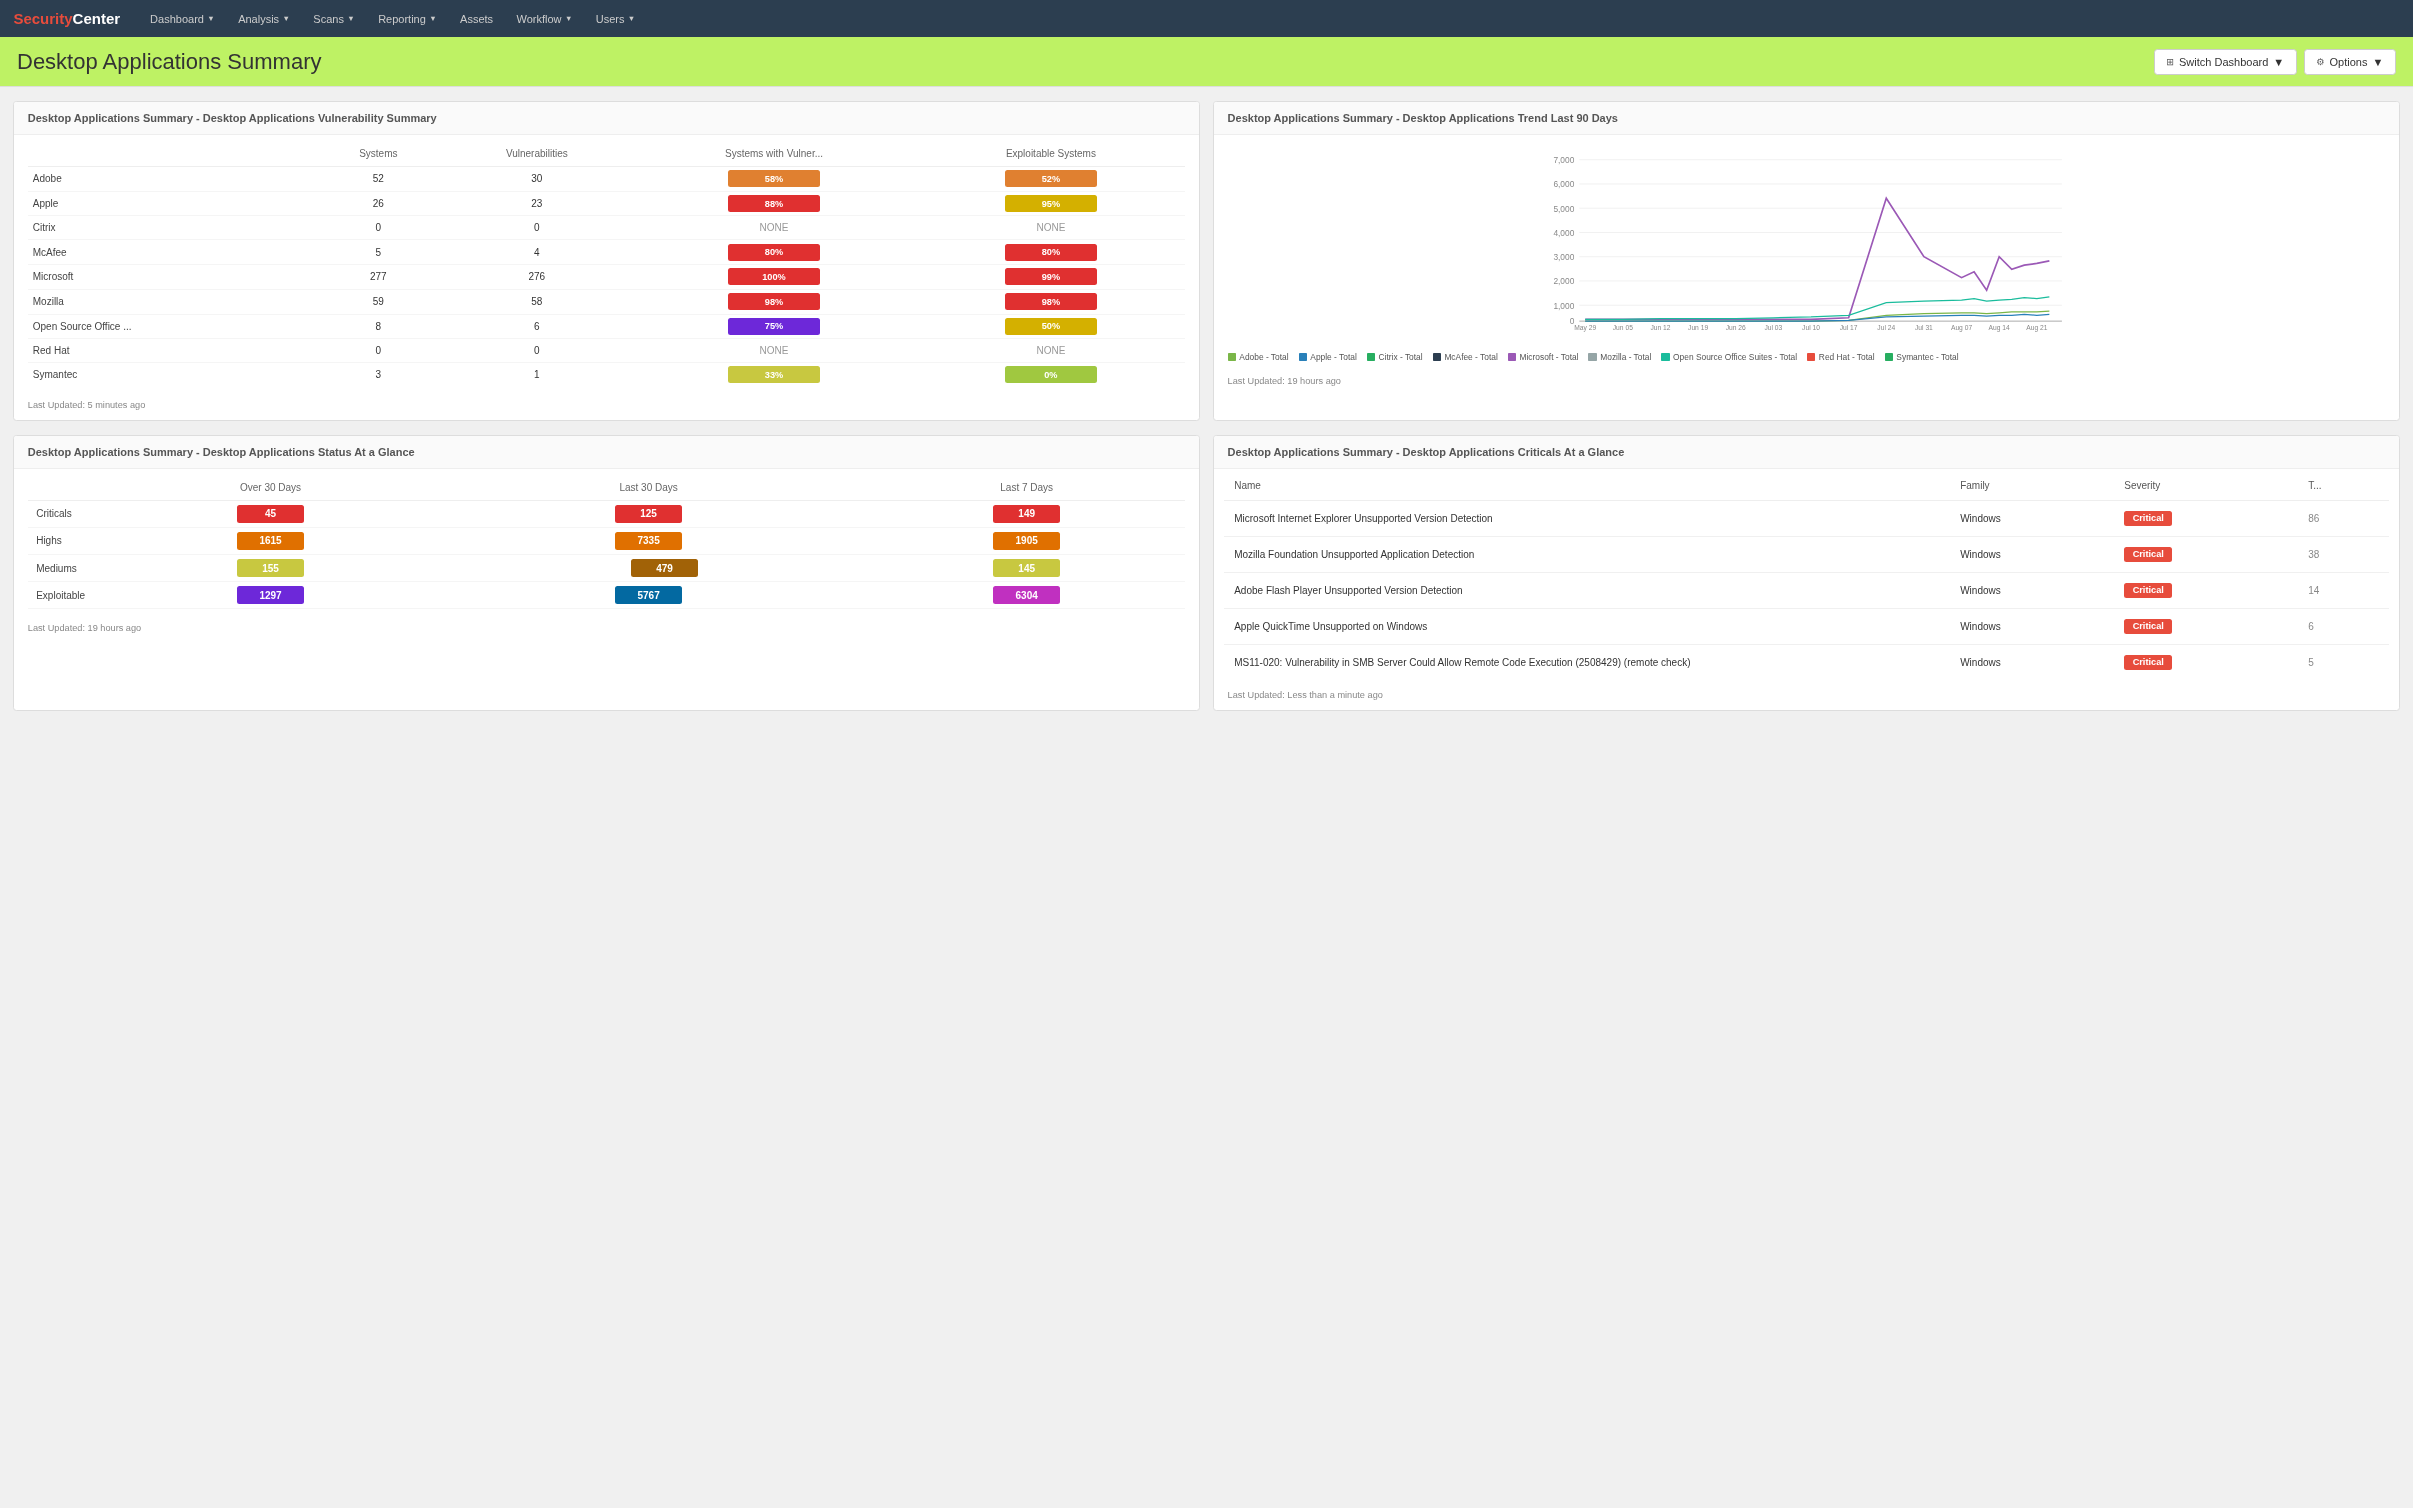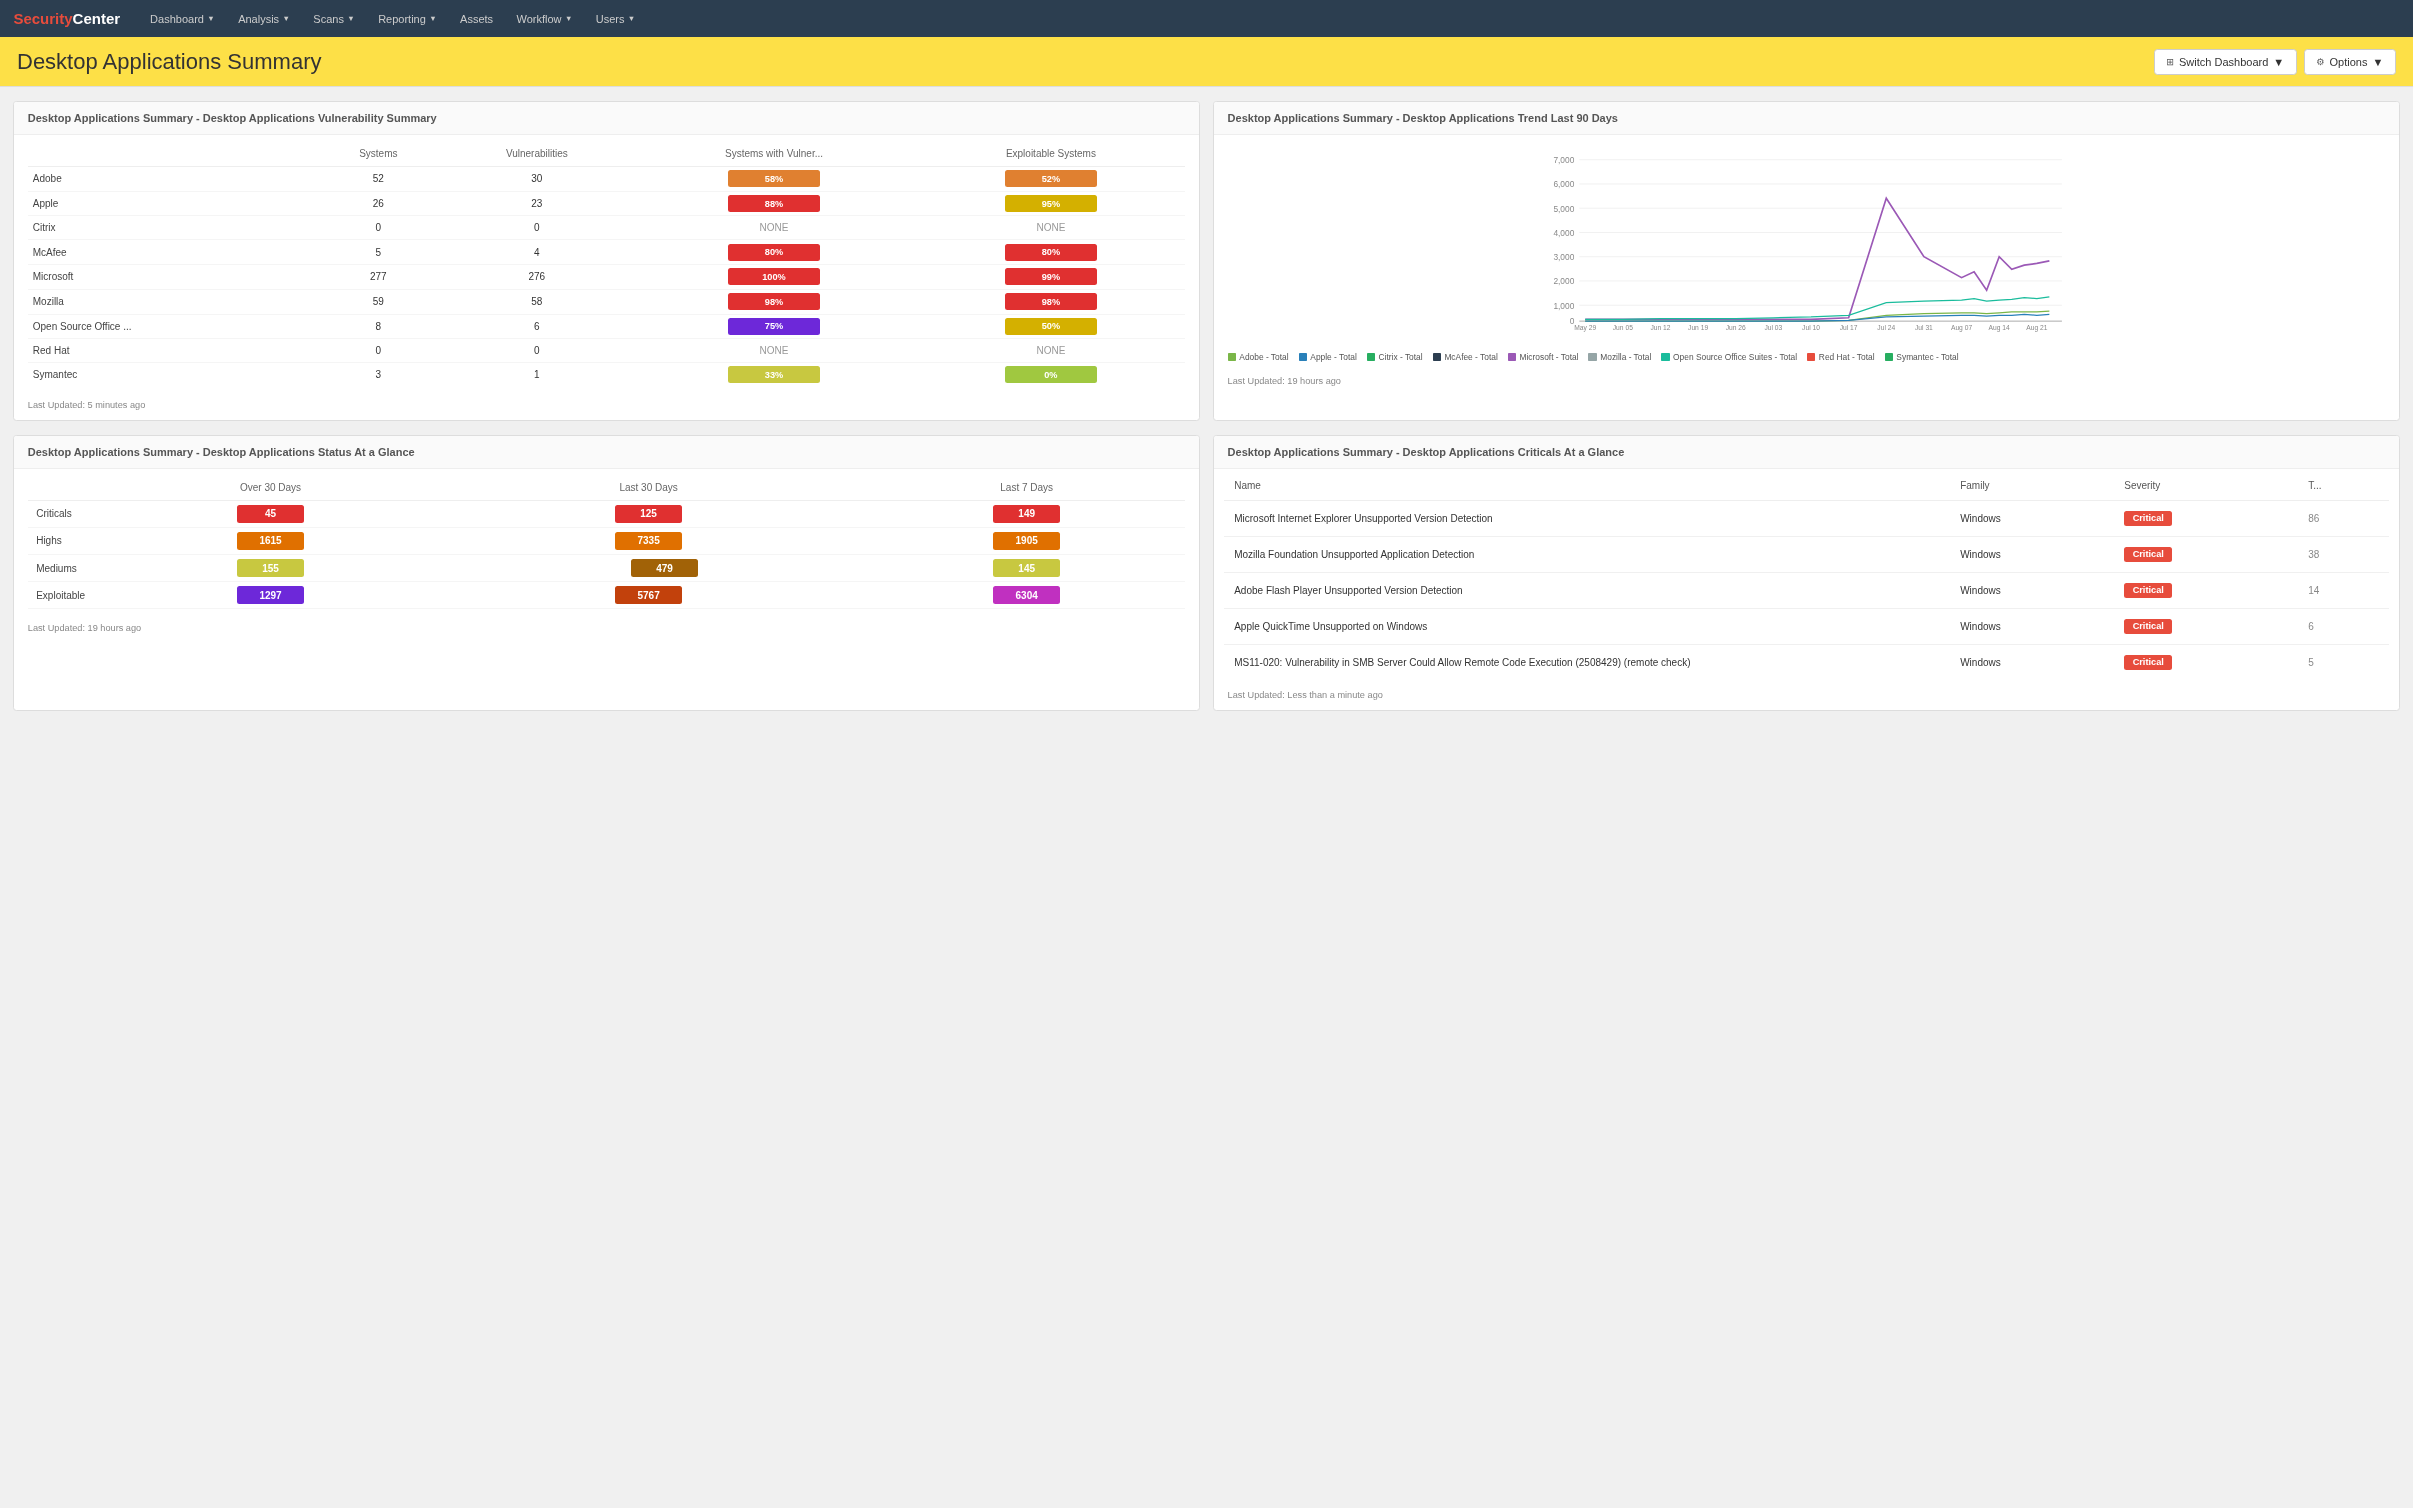--- a/index.html
+++ b/index.html
@@ -29,21 +29,21 @@
       font-size: 11px;
       border-radius: 2.5px;
       display: flex;
       align-items: center;
       gap: 3.4px;
     }
     .nav-item .caret { font-size: 7.5px; }
 
     
     .page-header {
-      background: #fde047;
+      background: #bef264;
       padding: 11.7px 17px;
       border-bottom: 0.8px solid #ddd;
       display: flex;
       align-items: center;
       justify-content: space-between;
     }
     .page-title {
       font-size: 22px;
       font-weight: 300;
       color: #333;
@@ -500,21 +500,21 @@
             </tr>
             <tr>
               <td>Mediums</td>
               <td style="padding: 4.2px 8.4px;"><span class="status-bar" style="background: rgb(200, 200, 64);">155</span></td>
               <td style="padding: 4.2px 8.4px;"><span class="status-bar" style="background: #a16207; margin-left: 32px;">479</span></td>
               <td style="padding: 4.2px 8.4px;"><span class="status-bar" style="background: rgb(200, 200, 64);">145</span></td>
             </tr>
             <tr>
               <td>Exploitable</td>
               <td style="padding: 4.2px 8.4px;"><span class="status-bar" style="background: #6d28d9;">1297</span></td>
-              <td style="padding: 4.2px 8.4px;"><span class="status-bar" style="background: #c2410c;">5767</span></td>
+              <td style="padding: 4.2px 8.4px;"><span class="status-bar" style="background: #0369a1;">5767</span></td>
               <td style="padding: 4.2px 8.4px;"><span class="status-bar" style="background: rgb(192, 48, 192);">6304</span></td>
             </tr>
           </tbody>
       </table>
     </div>
     <div class="last-updated">Last Updated: 19 hours ago</div>
   </div>
 
   <div class="panel">
     <div class="panel-title">Desktop Applications Summary - Desktop Applications Criticals At a Glance</div>

